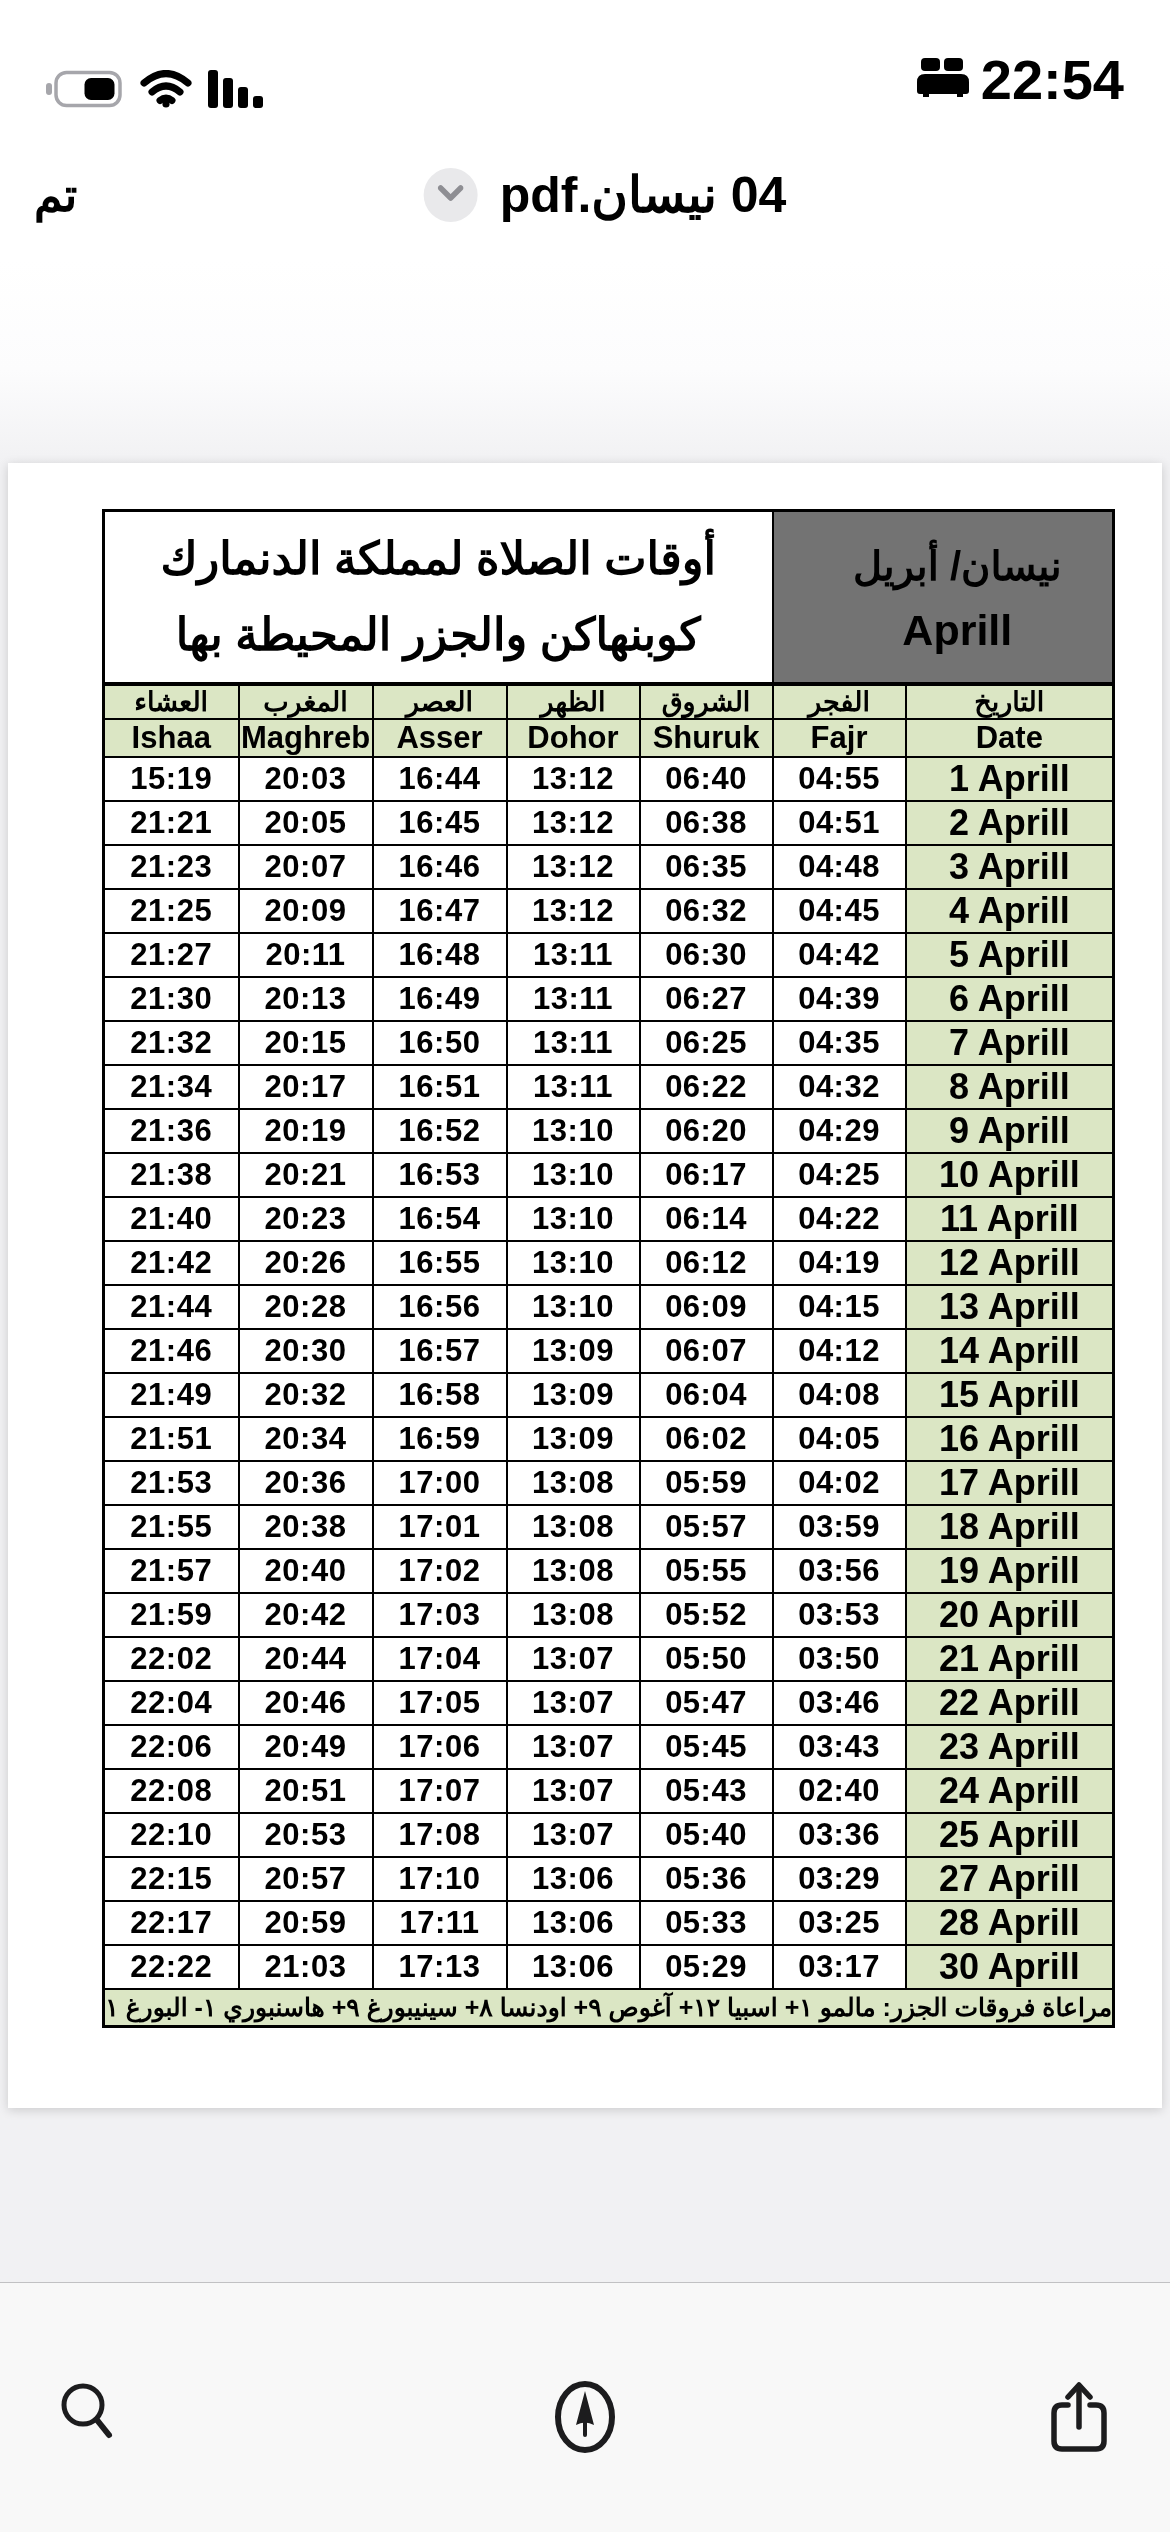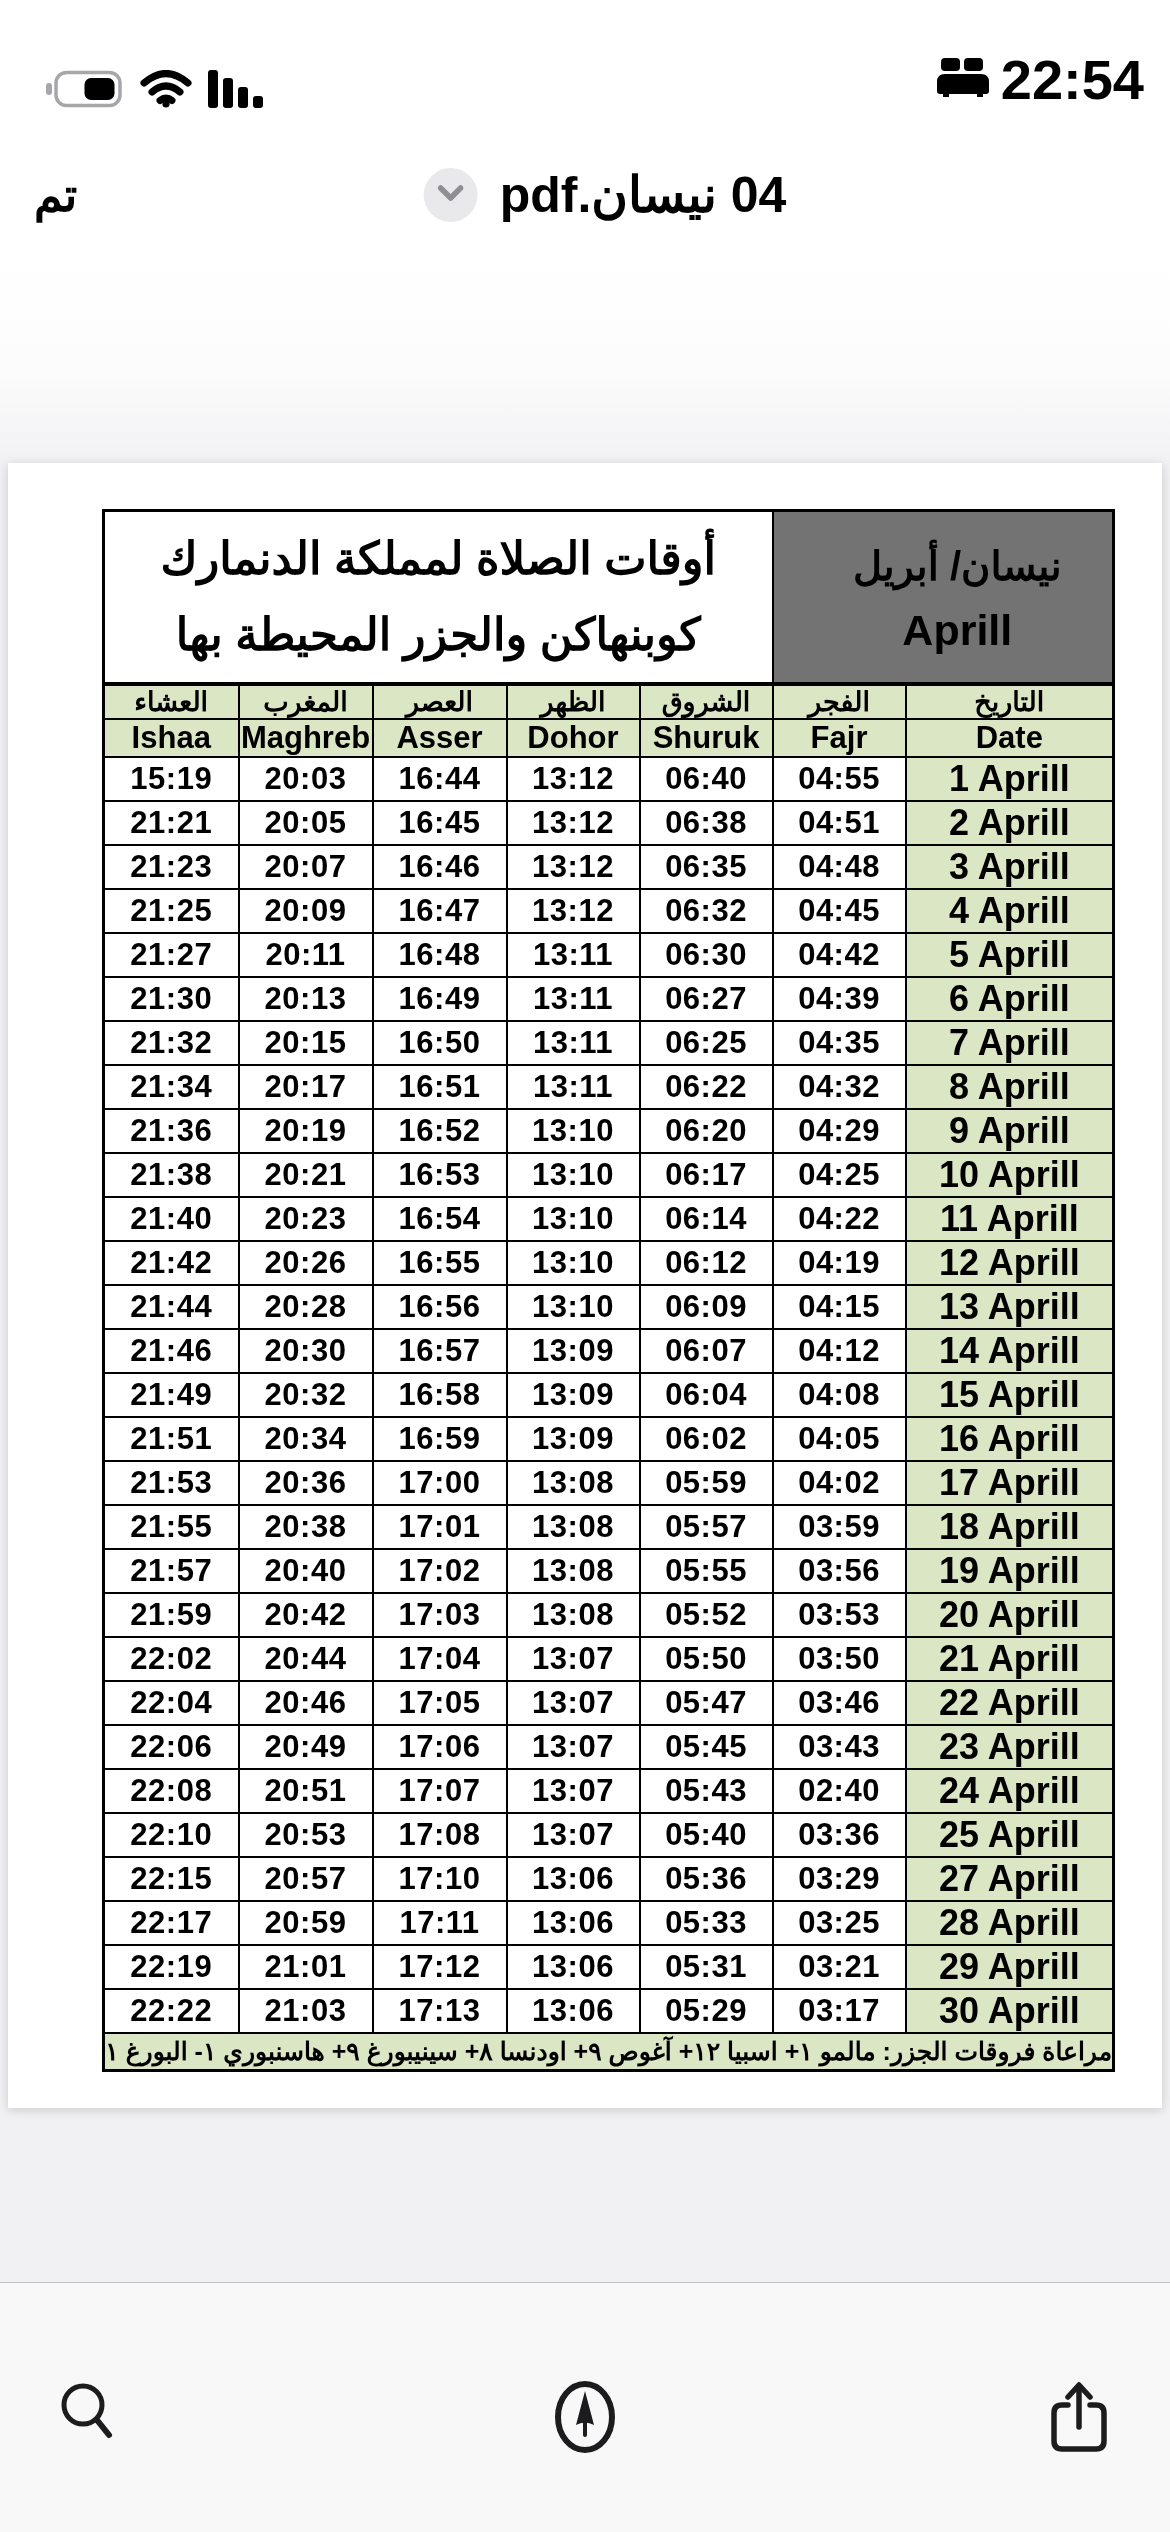--- a/index.html
+++ b/index.html
@@ -7,21 +7,21 @@
   body {
     font-family:"Liberation Sans", sans-serif;
     background:#fff; position:relative; overflow:hidden;
     -webkit-font-smoothing:antialiased;
   }
 
   
   .status-bar {
     position:absolute; top:0; left:0; width:1170px; height:130px;
     background:#fff; display:flex; align-items:flex-end;
-    justify-content:space-between; padding:0 26px 18px 46px;
+    justify-content:space-between; padding:0 46px 18px 46px;
   }
   .sb-left { display:flex; align-items:center; gap:16px; }
   .sb-right { display:flex; align-items:center; gap:12px; }
   .sb-time { font-size:56px; font-weight:bold; color:#000; letter-spacing:0; }
 
   
   .nav-bar {
     position:absolute; top:130px; left:0; width:1170px; height:130px;
     background:#fff; display:flex; align-items:center;
   }
@@ -423,29 +423,20 @@
           <tr>
             <td class="time-cell">22:17</td>
             <td class="time-cell">20:59</td>
             <td class="time-cell">17:11</td>
             <td class="time-cell">13:06</td>
             <td class="time-cell">05:33</td>
             <td class="time-cell">03:25</td>
             <td class="date-cell">28 Aprill</td>
           </tr>
           <tr>
-            <td class="time-cell">22:19</td>
-            <td class="time-cell">21:01</td>
-            <td class="time-cell">17:12</td>
-            <td class="time-cell">13:06</td>
-            <td class="time-cell">05:31</td>
-            <td class="time-cell">03:21</td>
-            <td class="date-cell">29 Aprill</td>
-          </tr>
-          <tr>
             <td class="time-cell">22:22</td>
             <td class="time-cell">21:03</td>
             <td class="time-cell">17:13</td>
             <td class="time-cell">13:06</td>
             <td class="time-cell">05:29</td>
             <td class="time-cell">03:17</td>
             <td class="date-cell">30 Aprill</td>
           </tr>
         </tbody>
       <tbody>

